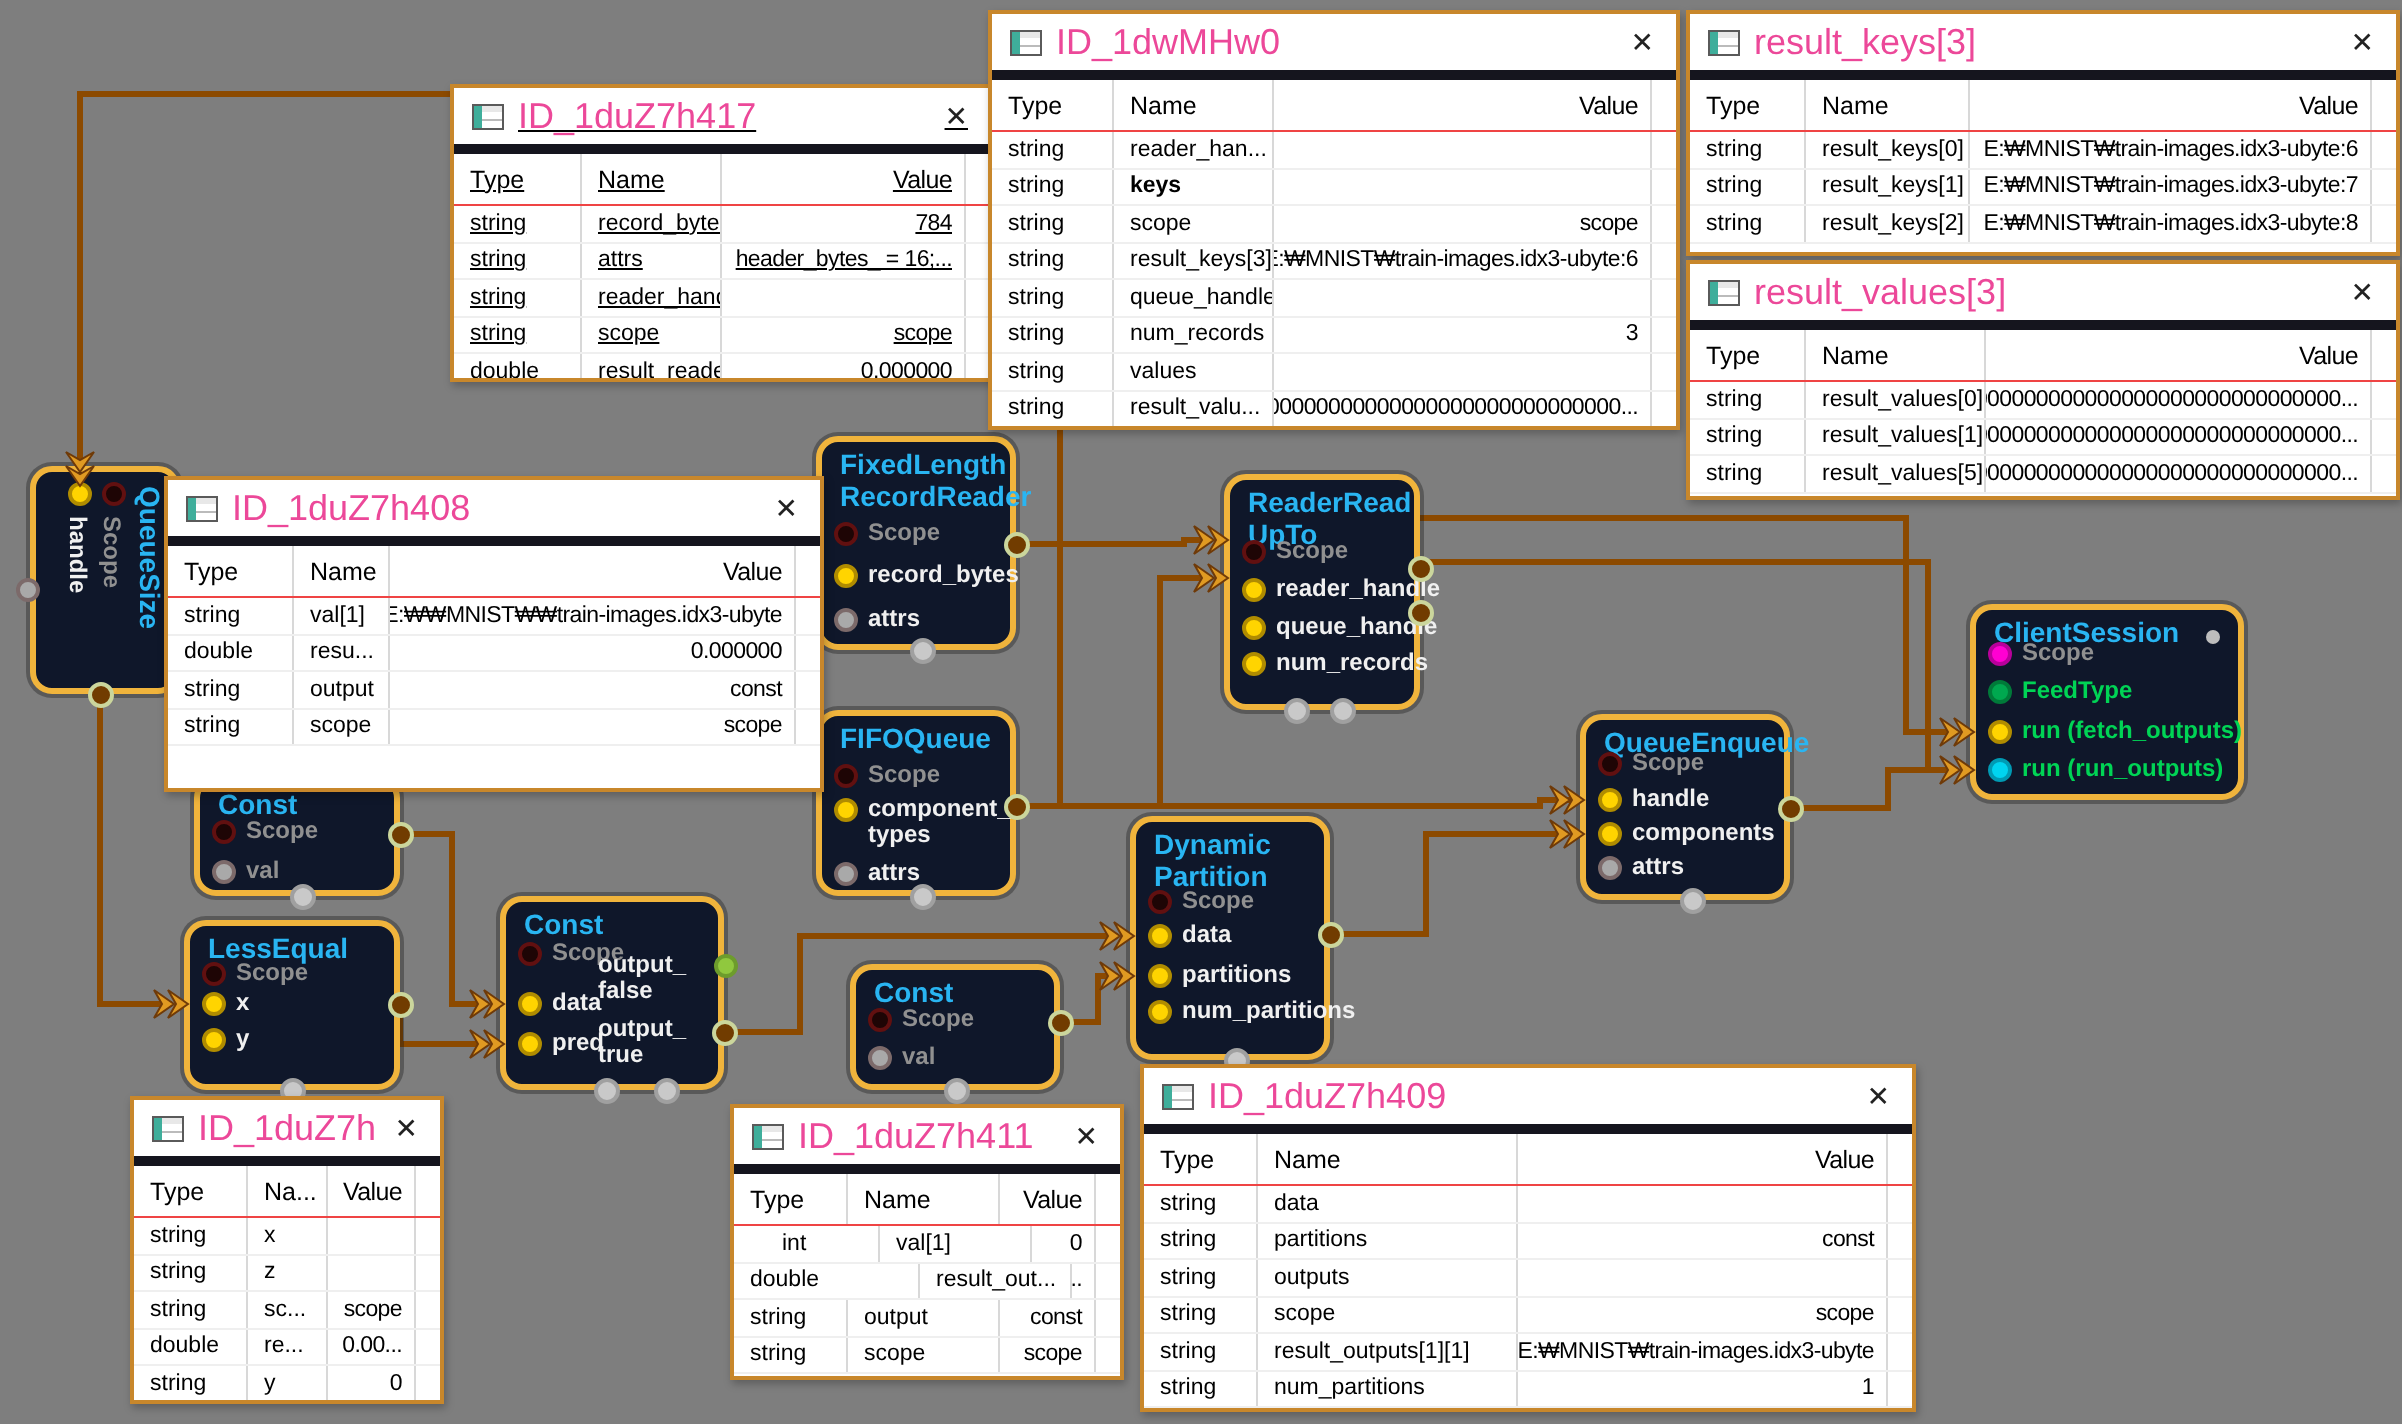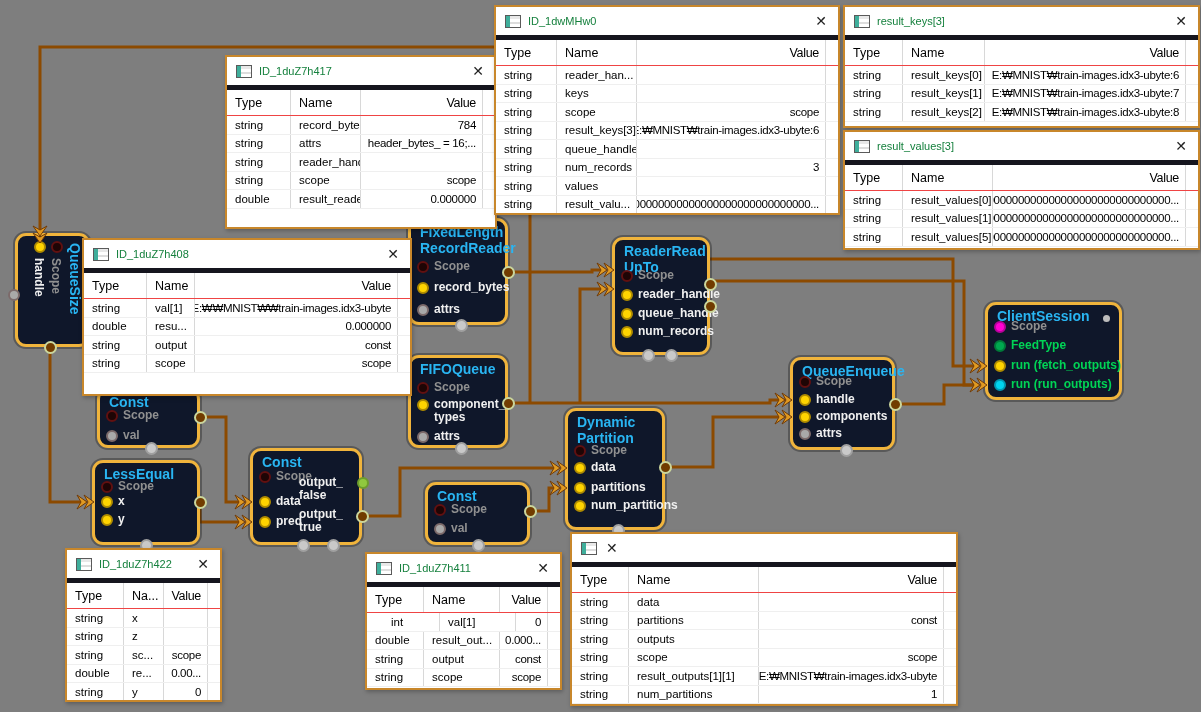--- a/index.html
+++ b/index.html
@@ -23,21 +23,21 @@
   .dot-bottom{background:#c9c9c9;border:2px solid #a0a0a0;width:13px;height:13px;}
   .port-label{position:absolute;font-weight:bold;font-size:12px;line-height:13px;white-space:pre;}
   .lbl-white{color:#f0f0f0;}
   .lbl-gray{color:#909090;}
   .lbl-green{color:#00d455;}
   .vtext{writing-mode:vertical-rl;}
   .window{position:absolute;z-index:4;background:#ffffff;border:2px solid #c8872b;box-sizing:border-box;
         box-shadow:1px 2px 4px rgba(0,0,0,.25);overflow:hidden;}
   .win-title{height:28px;display:flex;align-items:center;padding:0 9px;gap:7px;background:#fff;}
   .win-icon{display:inline-flex;flex:0 0 auto;}
-  .win-title-text{font-size:11px;color:#15803d;flex:1;white-space:nowrap;overflow:hidden;}
+  .win-title-text{font-size:18px;color:#ec4899;flex:1;white-space:nowrap;overflow:hidden;}
   .win-close{font-size:14px;color:#222;padding:0 2px;cursor:default;}
   .win-strip{height:5px;background:#15151e;}
   .win-table{position:relative;color:#000;}
   .win-hrow{display:flex;height:25px;align-items:center;border-bottom:1px solid #ef4444;font-size:12.5px;}
   .win-row{display:flex;height:17.5px;align-items:center;border-bottom:1px solid #efefef;font-size:11.5px;}
   .cell{box-sizing:border-box;height:100%;display:flex;align-items:center;white-space:nowrap;overflow:hidden;}
   .cell-type{padding-left:8px;}
   .cell-name{padding-left:8px;border-left:1px solid #d8d8d8;}
   .cell-value{flex:1;border-left:1px solid #d8d8d8;justify-content:flex-end;padding-right:6px;letter-spacing:-0.3px;}
   .cell-spare{width:13px;border-left:1px solid #d8d8d8;}
@@ -214,21 +214,21 @@
       <polygon points="252,522 242,515 246,522 242,529" fill="#e09a22" stroke="#6f3a08" stroke-width="1"></polygon>
       <polygon points="87,502 77,495 81,502 77,509" fill="#e09a22" stroke="#6f3a08" stroke-width="1"></polygon>
       <polygon points="94,502 84,495 88,502 84,509" fill="#e09a22" stroke="#6f3a08" stroke-width="1"></polygon>
       <polygon points="560,468 550,461 554,468 550,475" fill="#e09a22" stroke="#6f3a08" stroke-width="1"></polygon>
       <polygon points="567,468 557,461 561,468 557,475" fill="#e09a22" stroke="#6f3a08" stroke-width="1"></polygon>
       <polygon points="560,488 550,481 554,488 550,495" fill="#e09a22" stroke="#6f3a08" stroke-width="1"></polygon>
       <polygon points="567,488 557,481 561,488 557,495" fill="#e09a22" stroke="#6f3a08" stroke-width="1"></polygon>
       <polygon points="785,417 775,410 779,417 775,424" fill="#e09a22" stroke="#6f3a08" stroke-width="1"></polygon>
       <polygon points="792,417 782,410 786,417 782,424" fill="#e09a22" stroke="#6f3a08" stroke-width="1"></polygon>
     </svg>
-    <div class="window" style="left: 225px; top: 55px; width: 272px; height: 174px;">
+    <div class="window" style="left: 225px; top: 42px; width: 272px; height: 149px; text-decoration: underline;">
       <div class="win-title">
         <span class="win-icon">
           <svg width="16" height="13" viewBox="0 0 16 13">
             <rect x="0.5" y="0.5" width="15" height="12" fill="#ffffff" stroke="#5a5a5a"></rect>
             <rect x="1" y="1" width="4" height="11" fill="#3fae9b"></rect>
             <rect x="5" y="1" width="10" height="3" fill="#e8e8e8"></rect>
             <line x1="5" y1="8" x2="15" y2="8" stroke="#bbbbbb"></line>
           </svg>
         </span>
         <span class="win-title-text">ID_1duZ7h417</span>
@@ -296,21 +296,21 @@
           <div class="cell cell-spare"></div>
         </div>
         <div class="win-row">
           <div class="cell cell-type" style="width: 60px;">string</div>
           <div class="cell cell-name" style="width: 80px;">reader_han...</div>
           <div class="cell cell-value"></div>
           <div class="cell cell-spare"></div>
         </div>
         <div class="win-row">
           <div class="cell cell-type" style="width: 60px;">string</div>
-          <div class="cell cell-name" style="width: 80px;">keys</div>
+          <div class="cell cell-name" style="width: 80px; font-weight: bold;">keys</div>
           <div class="cell cell-value"></div>
           <div class="cell cell-spare"></div>
         </div>
         <div class="win-row">
           <div class="cell cell-type" style="width: 60px;">string</div>
           <div class="cell cell-name" style="width: 80px;">scope</div>
           <div class="cell cell-value">scope</div>
           <div class="cell cell-spare"></div>
         </div>
         <div class="win-row">
@@ -549,21 +549,21 @@
           <div class="cell cell-spare"></div>
         </div>
         <div class="win-row">
           <div class="cell cell-type" style="width: 56px; margin-left: 16px;">int</div>
           <div class="cell cell-name" style="width: 76px;">val[1]</div>
           <div class="cell cell-value">0</div>
           <div class="cell cell-spare"></div>
         </div>
         <div class="win-row">
           <div class="cell cell-type" style="width: 56px;">double</div>
-          <div class="cell cell-name" style="width: 76px;">result_out...</div>
+          <div class="cell cell-name" style="width: 76px; margin-left: 36px;">result_out...</div>
           <div class="cell cell-value">0.000...</div>
           <div class="cell cell-spare"></div>
         </div>
         <div class="win-row">
           <div class="cell cell-type" style="width: 56px;">string</div>
           <div class="cell cell-name" style="width: 76px;">output</div>
           <div class="cell cell-value">const</div>
           <div class="cell cell-spare"></div>
         </div>
         <div class="win-row">
@@ -577,20 +577,21 @@
     <div class="window" style="left: 570px; top: 532px; width: 388px; height: 174px;">
       <div class="win-title">
         <span class="win-icon">
           <svg width="16" height="13" viewBox="0 0 16 13">
             <rect x="0.5" y="0.5" width="15" height="12" fill="#ffffff" stroke="#5a5a5a"></rect>
             <rect x="1" y="1" width="4" height="11" fill="#3fae9b"></rect>
             <rect x="5" y="1" width="10" height="3" fill="#e8e8e8"></rect>
             <line x1="5" y1="8" x2="15" y2="8" stroke="#bbbbbb"></line>
           </svg>
         </span>
+        <span class="win-title-text">ID_1duZ7h409</span>
         <span class="win-close">✕</span>
       </div>
       <div class="win-strip"></div>
       <div class="win-table">
         <div class="win-hrow">
           <div class="cell cell-type" style="width: 56px;">Type</div>
           <div class="cell cell-name" style="width: 130px;">Name</div>
           <div class="cell cell-value">Value</div>
           <div class="cell cell-spare"></div>
         </div>

